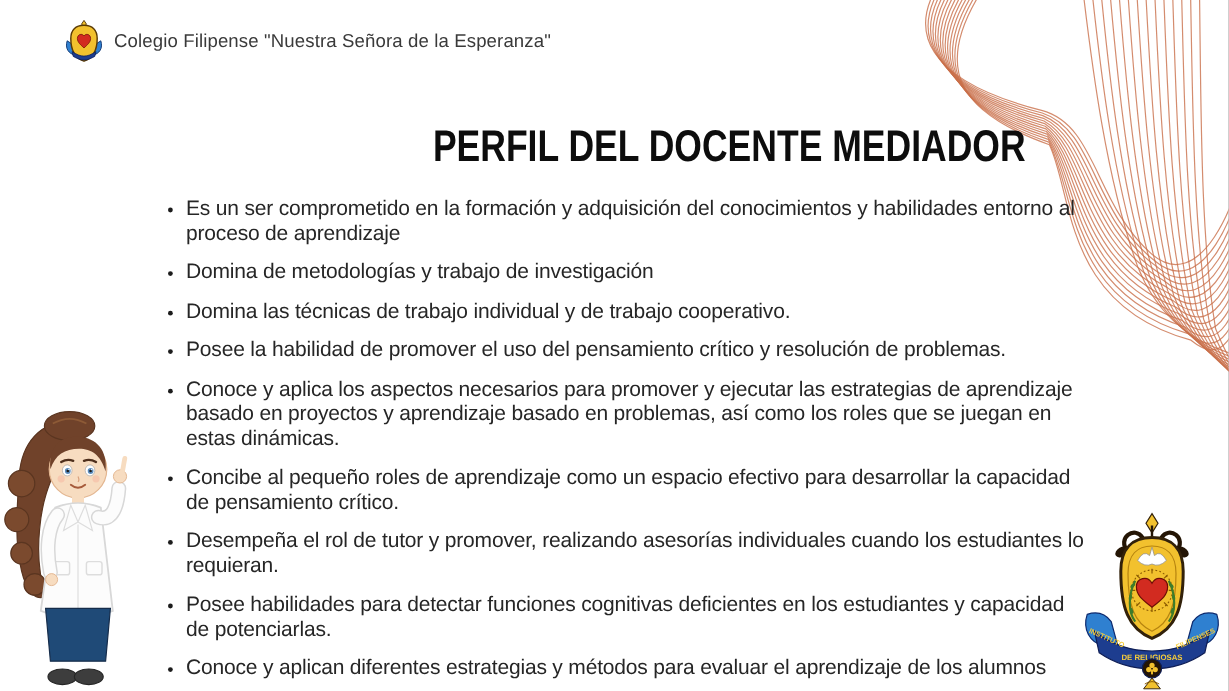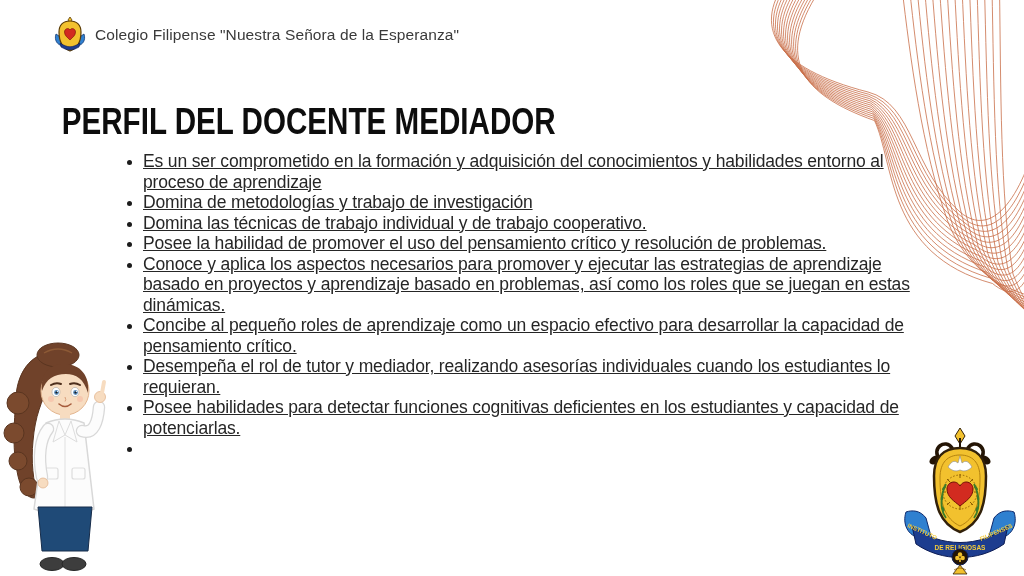--- a/index.html
+++ b/index.html
@@ -29,40 +29,40 @@
   
   .header{
     position:absolute;left:54px;top:16px;
     display:flex;align-items:center;gap:9px;
   }
   .header-name{
     font-size:15.5px;color:#3a3a3a;letter-spacing:0.1px;
   }
   
   .title-wrap{
-    position:absolute;top:101px;left:0;width:916px;text-align:left;
+    position:absolute;top:101px;left:0;width:916px;text-align:right;
   }
   .title{
     display:inline-block;
     font-size:37px;font-weight:bold;color:var(--title);
     letter-spacing:0px;
     transform:scaleX(0.80);
     transform-origin:center;
     white-space:nowrap;
   }
   
   .bullets{
     position:absolute;left:126px;top:151px;width:795px;
     list-style:disc;
     padding-left:17px;
     font-size:17.5px;line-height:20.5px;
     color:var(--text);
     letter-spacing:-0.15px;
   }
-  .bullets li{padding:0;margin:0;text-decoration:underline;}
+  .bullets li{padding:0;margin:12px;}
   .bullets li::marker{font-size:15px;color:#1c1c1c;}
   .note-line{display:block;text-indent:-10px;}
   
   .swirl{
     position:absolute;top:0;right:0;width:260px;height:360px;
     pointer-events:none;
   }
   .swirl path{fill:none;stroke:var(--accent-orange);stroke-width:1;opacity:.8;}
   
   .teacher{position:absolute;left:2px;top:341px;width:120px;height:235px;}
@@ -121,23 +121,24 @@
     <span class="title">PERFIL DEL DOCENTE MEDIADOR</span>
   </div>
 
   <ul class="bullets">
     <li>Es un ser comprometido en la formación y adquisición del conocimientos y habilidades entorno al proceso de aprendizaje</li>
     <li>Domina de metodologías y trabajo de investigación</li>
     <li>Domina las técnicas de trabajo individual y de trabajo cooperativo.</li>
     <li>Posee la habilidad de promover el uso del pensamiento crítico y resolución de problemas.</li>
     <li>Conoce y aplica los aspectos necesarios para promover y ejecutar las estrategias de aprendizaje basado en proyectos y aprendizaje basado en problemas, así como los roles que se juegan en estas dinámicas.</li>
     <li>Concibe al pequeño roles de aprendizaje como un espacio efectivo para desarrollar la capacidad de pensamiento crítico.</li>
-    <li>Desempeña el rol de tutor y mediador, realizando asesorías individuales cuando los estudiantes lo requieran.</li>
+    <li>Desempeña el rol de tutor y promover, realizando asesorías individuales cuando los estudiantes lo requieran.</li>
     <li>Posee habilidades para detectar funciones cognitivas deficientes en los estudiantes y capacidad de potenciarlas.</li>
     <li>
+      <span>Conoce y aplican diferentes estrategias y métodos para evaluar el aprendizaje de los alumnos</span>
     </li>
   </ul>
 
   <svg class="teacher" viewBox="0 0 120 235">
 
     <path d="M62,10 C30,8 16,30 14,55 C12,85 10,110 16,135 C20,152 28,160 36,156 C31,140 29,120 31,100 C33,75 40,60 46,46 Z" fill="#70422a" stroke="#5a3520" stroke-width="1"></path>
     <circle cx="16" cy="62" r="11" fill="#7B4A2E" stroke="#5a3520"></circle>
     <circle cx="12" cy="92" r="10" fill="#7B4A2E" stroke="#5a3520"></circle>
     <circle cx="16" cy="120" r="9" fill="#7B4A2E" stroke="#5a3520"></circle>
     <circle cx="27" cy="146" r="9" fill="#7B4A2E" stroke="#5a3520"></circle>

